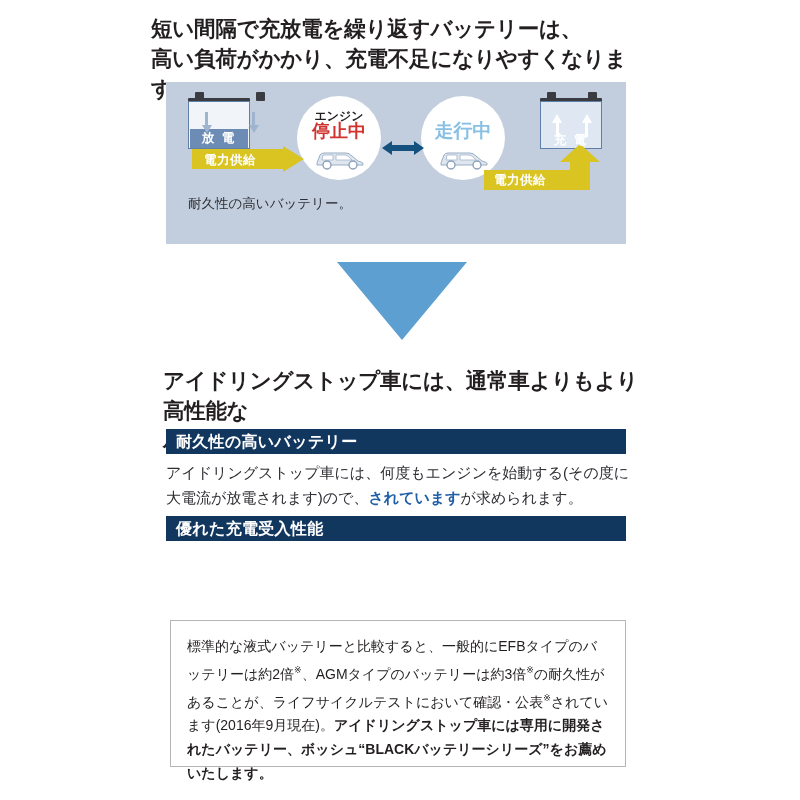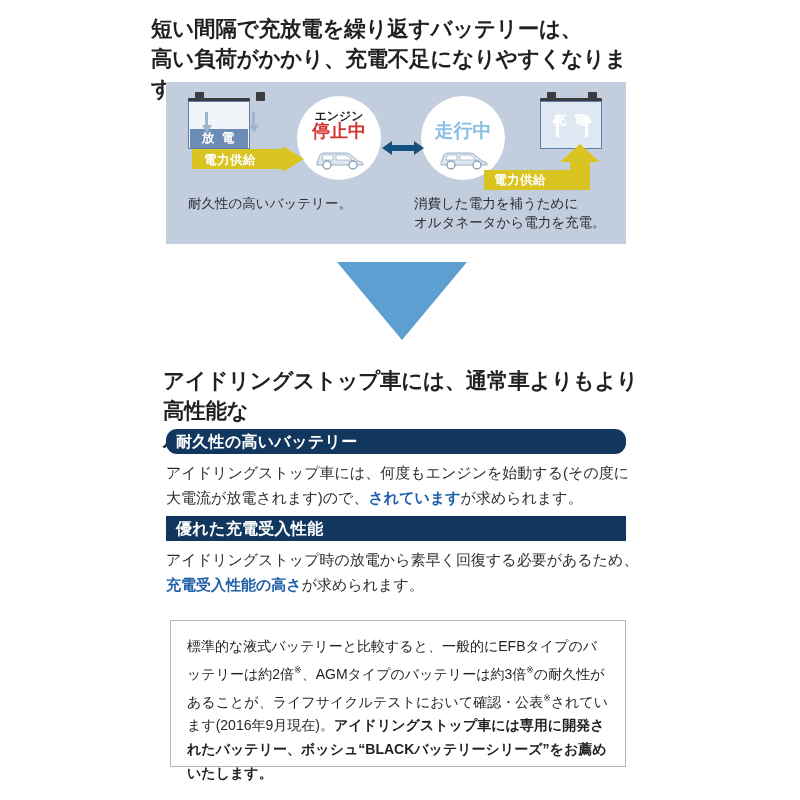--- a/index.html
+++ b/index.html
@@ -80,21 +80,21 @@
     width: 58.8px;
     background: #6d8cb5;
   }
   
   #bat-left { left: 22px; top: 10px; padding-left: 20px; }
   #bat-left .bat-fill { bottom: 1.6px; height: 19px; }
   #bat-left .bat-label { top: 38px; }
   
   #bat-right { right: 22px; top: 10px; }
   #bat-right .bat-body { background: #dfe8f2; }
-  #bat-right .bat-label { top: 20px; color: #ffffff; }
+  #bat-right .bat-label { top: 40px; color: #ffffff; }
   .bat-arrow {
     position: absolute;
     width: 0; height: 0;
     z-index: 3;
   }
   .arr-down {
     border-left: 5px solid transparent;
     border-right: 5px solid transparent;
     border-top: 8px solid #9fb4cf;
   }
@@ -251,21 +251,21 @@
     width: 460px; height: 25px;
     background: #12375f;
     color: #ffffff;
     font-size: 16px;
     font-weight: 700;
     line-height: 25px;
     padding-left: 10px;
     box-sizing: border-box;
     letter-spacing: 0.3px;
   }
-  #band-1 { top: 429px; border-radius: 11px; }
+  #band-1 { top: 429px; }
   #band-2 { top: 516px; }
 
   .para {
     position: absolute;
     left: 166px;
     width: 478px;
     font-size: 15px;
     line-height: 25px;
     color: #2d2d33;
   }
@@ -366,36 +366,31 @@
     <div class="supply-right">
       <div class="body"></div>
       <div class="riser"></div>
       <div class="head"></div>
       <div class="supply-text" style="left:10px; top:26px;">電力供給</div>
     </div>
 
     <div class="cap" id="cap-left">
       <div>耐久性の高いバッテリー。</div>
     </div>
-    <div class="cap" id="cap-right">
-      <div>消費した電力を補うために</div>
-      <div>オルタネータから電力を充電。</div>
-    </div>
   </div>
 
   <div class="big-tri"></div>
 
   <div class="second-heading">
     <div>アイドリングストップ車には、通常車よりもより高性能な</div>
     <div>バッテリーが求められます。</div>
   </div>
 
   <div class="band" id="band-1">耐久性の高いバッテリー</div>
   <div class="para" id="para-1"><span>アイドリングストップ車には、何度もエンジンを始動する(その度に大電流が放電されます)ので、</span><span class="hl">されています</span><span>が求められます。</span></div>
 
   <div class="band" id="band-2">優れた充電受入性能</div>
-  <div class="para" id="para-2"><span>アイドリングストップ時の放電から素早く回復する必要があるため、</span><span class="hl">充電受入性能の高さ</span><span>が求められます。</span></div>
 
   <div class="note-box">
     <div class="note-text"><span>標準的な液式バッテリーと比較すると、一般的にEFBタイプのバッテリーは約2倍</span><sup class="ast">※</sup><span>、AGMタイプのバッテリーは約3倍</span><sup class="ast">※</sup><span>の耐久性があることが、ライフサイクルテストにおいて確認・公表</span><sup class="ast">※</sup><span>されています(2016年9月現在)。</span><b>アイドリングストップ車には専用に開発されたバッテリー、ボッシュ“BLACKバッテリーシリーズ”をお薦めいたします。</b></div>
   </div>
 
 </div>
 
 </body></html>

